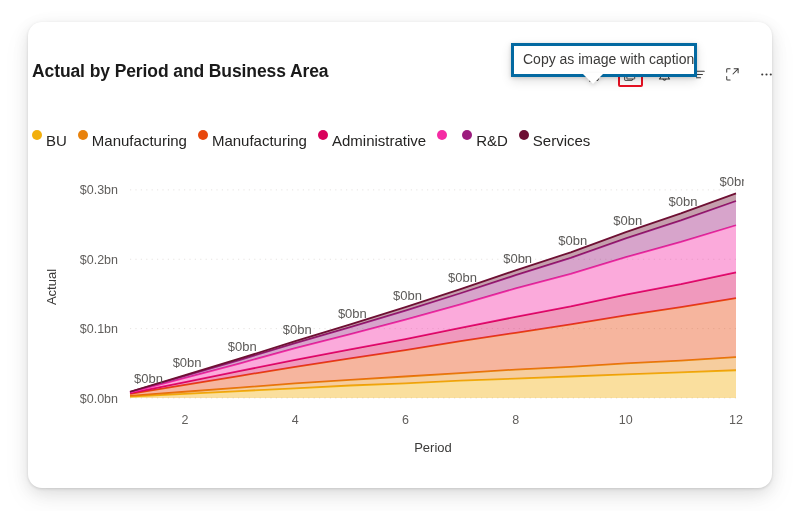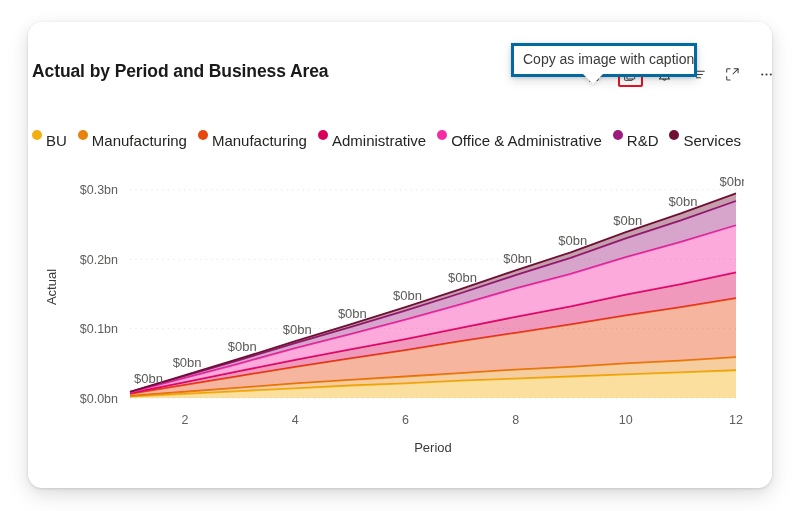--- a/index.html
+++ b/index.html
@@ -210,21 +210,20 @@
       <div class="legend-item">
         <span class="legend-dot" style="background: rgb(232, 71, 12);"></span>
         <span class="legend-label">Manufacturing</span>
       </div>
       <div class="legend-item">
         <span class="legend-dot" style="background: rgb(217, 0, 91);"></span>
         <span class="legend-label">Administrative</span>
       </div>
       <div class="legend-item">
         <span class="legend-dot" style="background: rgb(245, 43, 164);"></span>
-        <span class="legend-label">Office &amp; Administrative</span>
       </div>
       <div class="legend-item">
         <span class="legend-dot" style="background: rgb(156, 28, 126);"></span>
         <span class="legend-label">R&amp;D</span>
       </div>
       <div class="legend-item">
         <span class="legend-dot" style="background: rgb(110, 15, 51);"></span>
         <span class="legend-label">Services</span>
       </div>
     </div>

